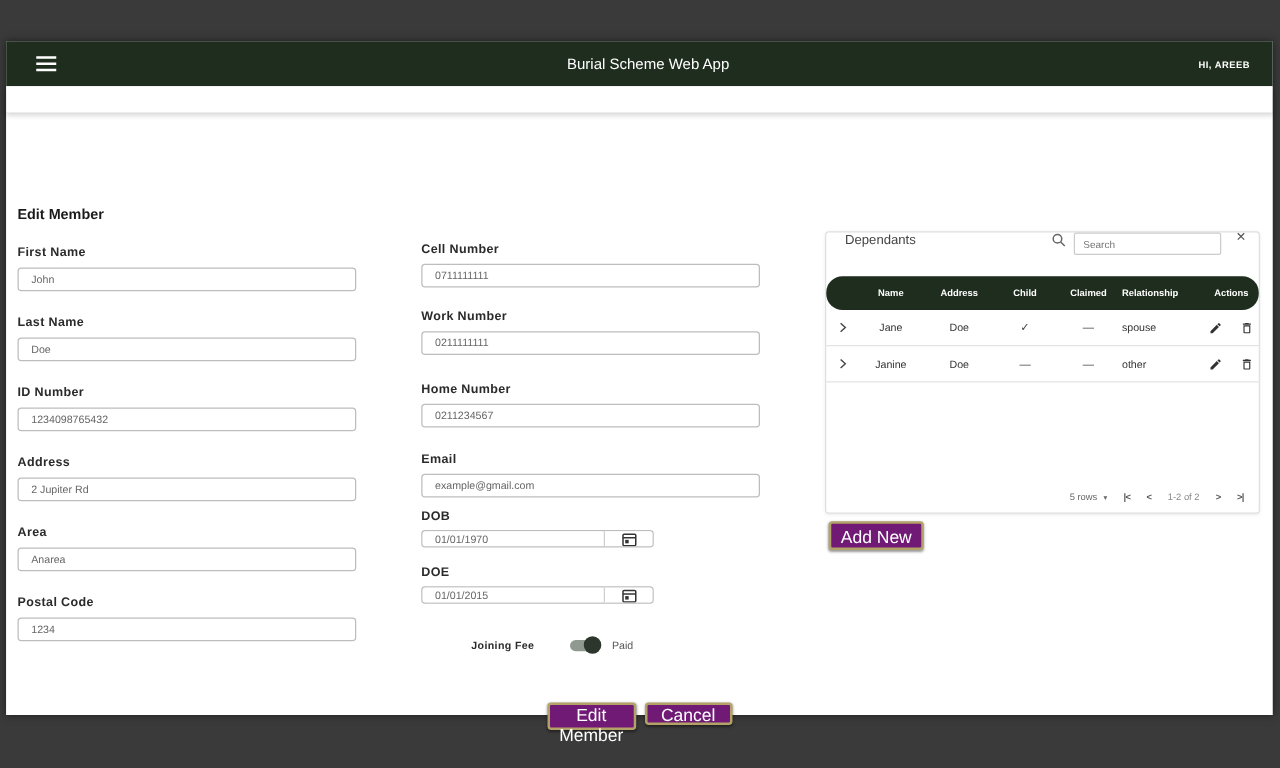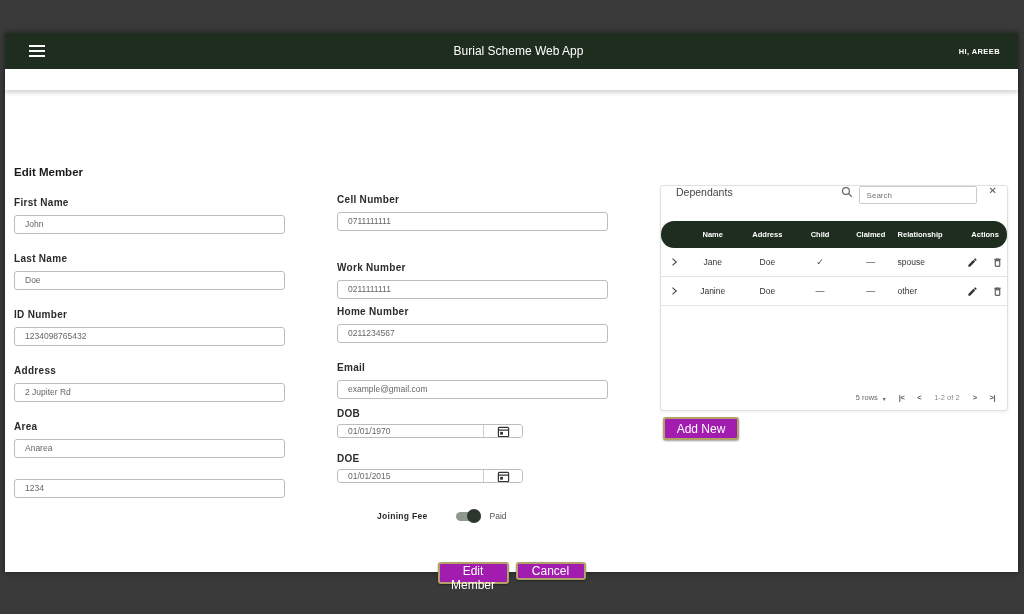--- a/index.html
+++ b/index.html
@@ -72,22 +72,22 @@
   .rowbtn { cursor:pointer; display:flex; align-items:center; }
 
   .pagination { position:absolute; left:0; bottom:0; width:100%; height:26px; display:flex; align-items:center;
                 justify-content:flex-end; padding-right:12px; font-size:7.5px; color:#666; }
   .pagination .pg { margin-left:13px; cursor:pointer; color:#555; font-weight:bold; letter-spacing:-.5px; }
   .pagination .range { margin-left:13px; color:#888; letter-spacing:0; font-weight:normal; }
   .rows-select { display:flex; align-items:flex-end; cursor:pointer; }
   .rows-select .caret { margin-left:5px; font-size:6px; color:#666; }
 
   
-  .btn { background:#a21caf; border:2px solid #b3a268; border-radius:3px; color:#fff;
-         font-size:12px; font-family:"Liberation Sans", sans-serif; cursor:pointer;
+  .btn { background:#701a75; border:2px solid #b3a268; border-radius:3px; color:#fff;
+         font-size:14px; font-family:"Liberation Sans", sans-serif; cursor:pointer;
          box-shadow:0 1px 2px rgba(0,0,0,.4); }
   .btn-addnew { position:absolute; left:658px; top:327px; width:76px; height:23px; }
   .actions-bar { position:absolute; left:0; top:472px; width:100%; display:flex; justify-content:center; gap:7px; }
   .btn-submit { width:71px; height:22px; }
   .btn-cancel { width:70px; height:18px; }
 
   svg { display:block; }
 </style>
 </head>
 <body>
@@ -123,28 +123,29 @@
     </div>
     <div class="field col-left" style="top:275px">
       <span class="flabel">Address</span>
       <input value="2 Jupiter Rd" style="">
     </div>
     <div class="field col-left" style="top:331px">
       <span class="flabel">Area</span>
       <input value="Anarea" style="">
     </div>
     <div class="field col-left" style="top:387px">
+      <span class="flabel">Postal Code</span>
       <input value="1234" style="">
     </div>
 
     <div class="field col-mid" style="top:104px">
       <span class="flabel">Cell Number</span>
       <input value="0711111111" style="">
     </div>
-    <div class="field col-mid" style="top:172px">
+    <div class="field col-mid" style="top:158px">
       <span class="flabel">Work Number</span>
       <input value="0211111111" style="">
     </div>
     <div class="field col-mid" style="top:216px">
       <span class="flabel">Home Number</span>
       <input value="0211234567" style="">
     </div>
     <div class="field col-mid" style="top:272px">
       <span class="flabel">Email</span>
       <input value="example@gmail.com" style="">

